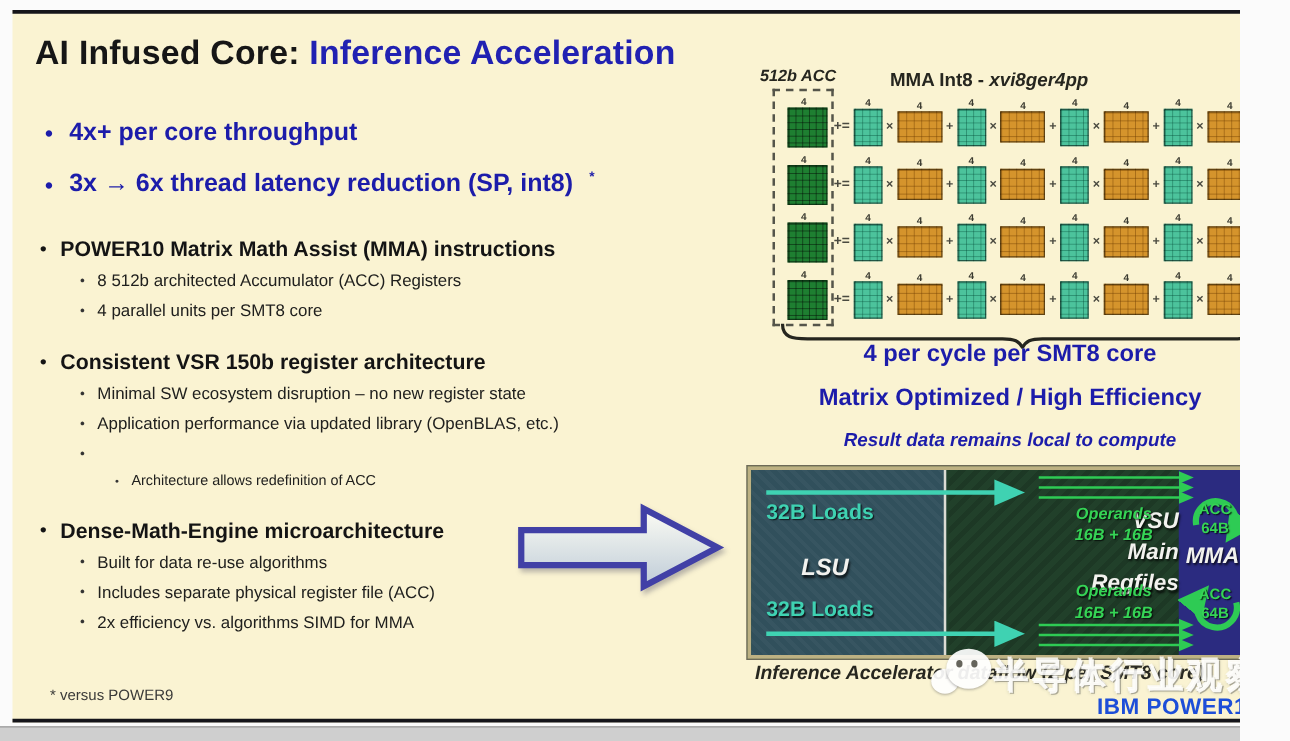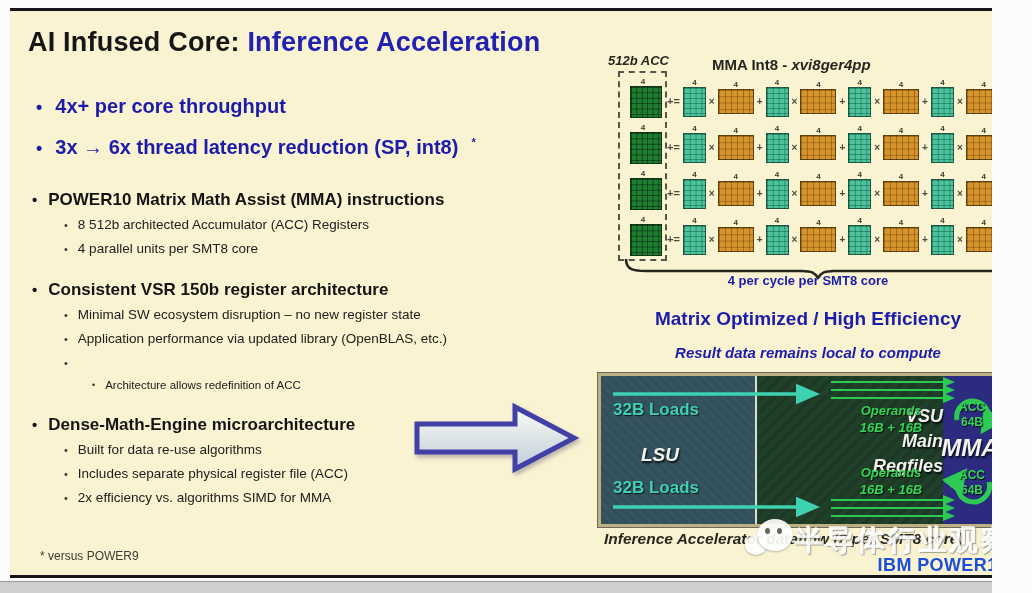--- a/index.html
+++ b/index.html
@@ -55,41 +55,41 @@
     background-image:linear-gradient(to right, rgba(110,60,0,.45) 1px, transparent 1px),
                      linear-gradient(to bottom, rgba(110,60,0,.45) 1px, transparent 1px);
     background-size:6px 6.3px; }
   .op { font-size:10px; font-weight:bold; color:#4a4a40; margin-top:8px; }
   .op.eq { font-size:11px; }
 
   .brace { position:absolute; left:612px; top:244px; }
 
   .mma-caps { position:absolute; left:592px; top:0; width:412px; text-align:center; }
   .cap { position:absolute; left:0; width:412px; font-weight:bold; color:#1c1caa; }
-  .c1 { top:262px; font-size:13px; }
+  .c1 { top:262px; font-size:19px; }
   .c2 { top:297px; font-size:19px; }
   .c3 { top:333px; font-size:15px; font-style:italic; }
 
   
   .dataflow { position:absolute; left:588px; top:362px; width:406px; height:154px;
               border:3px solid #bdb183; box-shadow:0 0 0 1px #6d6a58; background:#21402a; }
   .df-left  { position:absolute; left:0; top:0; width:156px; height:148px; background:#31505c;
     background-image:repeating-linear-gradient(45deg, rgba(255,255,255,.03) 0 3px, transparent 3px 7px); border-right:2px solid #dcdcd4; }
   .df-mid   { position:absolute; left:158px; top:0; width:184px; height:148px; background:#21402a;
     background-image:repeating-linear-gradient(-45deg, rgba(0,0,0,.12) 0 4px, transparent 4px 9px); }
   .df-right { position:absolute; left:342px; top:0; width:58px; height:148px; background:#2b2b80; }
   .df-arrows { position:absolute; left:0; top:0; }
   .dft { position:absolute; font-weight:bold; }
   .t-teal { color:#3fd2b2; font-size:17px; text-shadow:1px 1px 1px rgba(0,0,0,.7); }
   .t-white { color:#f2f2ee; font-style:italic; text-shadow:1px 2px 2px rgba(0,0,0,.8); }
   .t-green { color:#35d455; font-style:italic; text-shadow:1px 1px 1px rgba(0,0,0,.7); }
   .t-vsu { left:158px; top:28px; width:184px; text-align:right; font-size:18px; line-height:25px; }
   .t-oper { left:240px; width:100px; text-align:center; font-size:13px; line-height:17px; }
   .t-accbox { left:342px; width:58px; text-align:center; font-size:12px; line-height:15px; color:#35d455; font-style:normal; text-shadow:1px 1px 1px rgba(0,0,0,.8); }
-  .t-mma { left:334px; top:58px; width:70px; text-align:center; font-size:24px; }
+  .t-mma { left:334px; top:58px; width:70px; text-align:center; font-size:18px; }
 
   .df-caption { position:absolute; left:594px; top:519px; font-size:15.5px; font-weight:bold; font-style:italic; color:#26261f; }
 
   
   .watermark { position:absolute; left:733px; top:506px; display:flex; align-items:center; gap:0; opacity:.92; }
   .wm-logo { position:relative; width:52px; height:48px; }
   .wm-big { position:absolute; left:14px; top:2px; width:36px; height:32px; background:#fff; border-radius:50%; box-shadow:0 1px 2px rgba(90,90,90,.45); }
   .wm-big::before, .wm-big::after { content:""; position:absolute; top:9px; width:5px; height:6px; background:#5a5a52; border-radius:50%; }
   .wm-big::before { left:8px; } .wm-big::after { left:20px; }
   .wm-small { position:absolute; left:2px; top:18px; width:22px; height:20px; background:#fff; border-radius:50%; box-shadow:0 1px 2px rgba(90,90,90,.45); }

